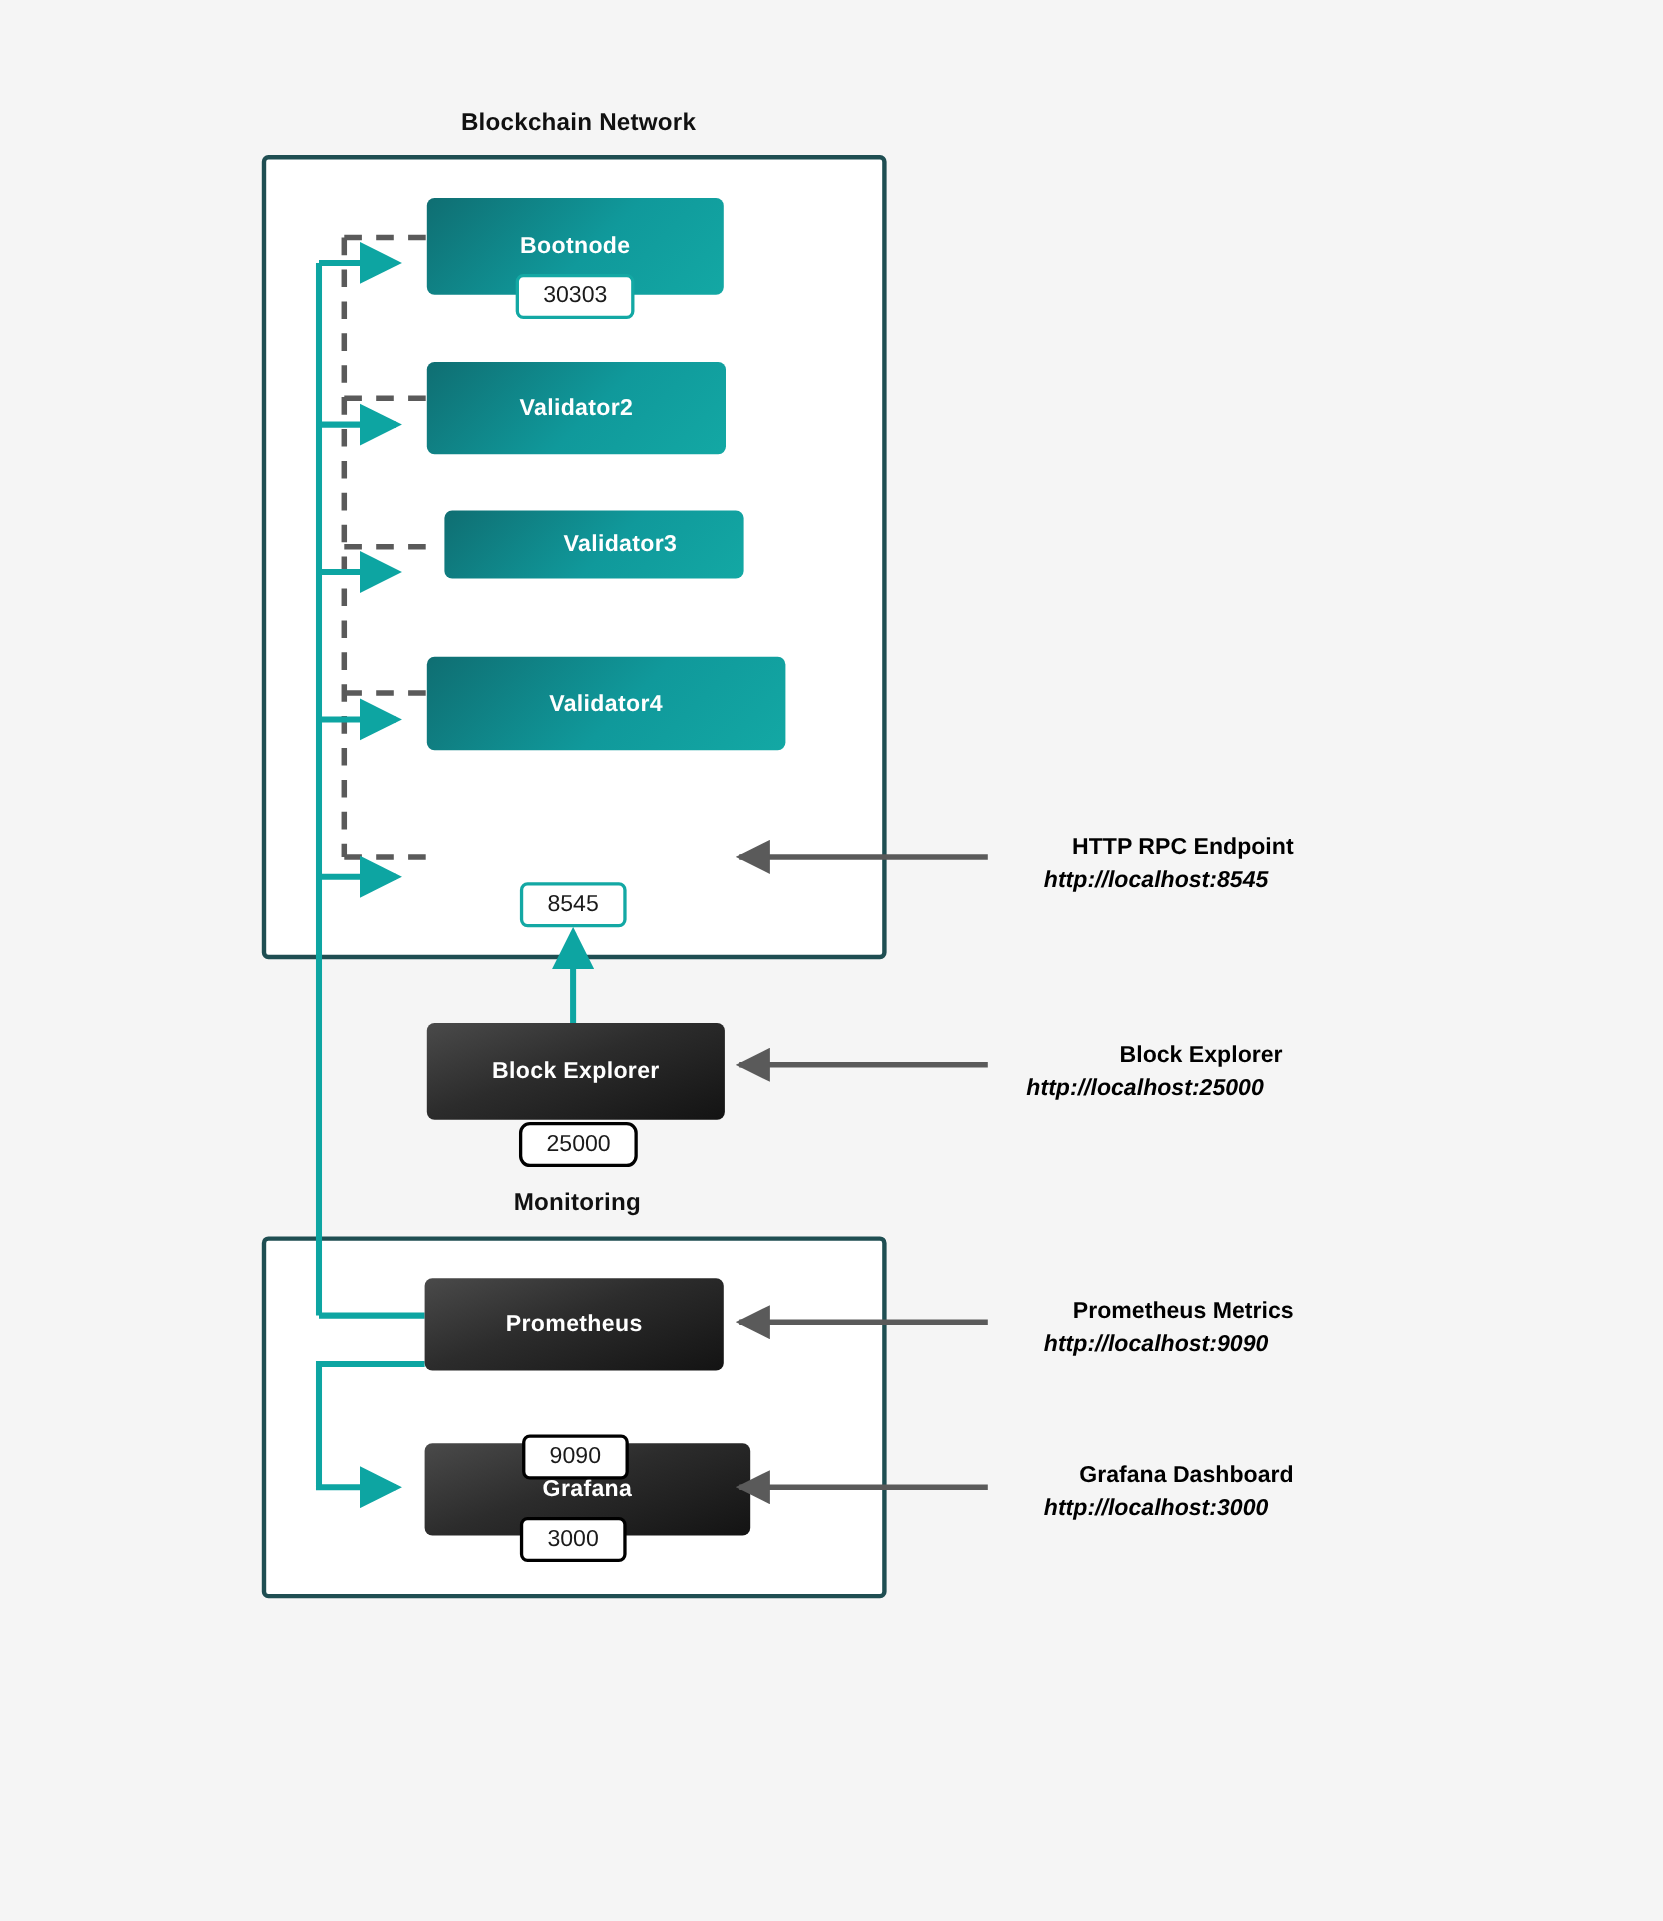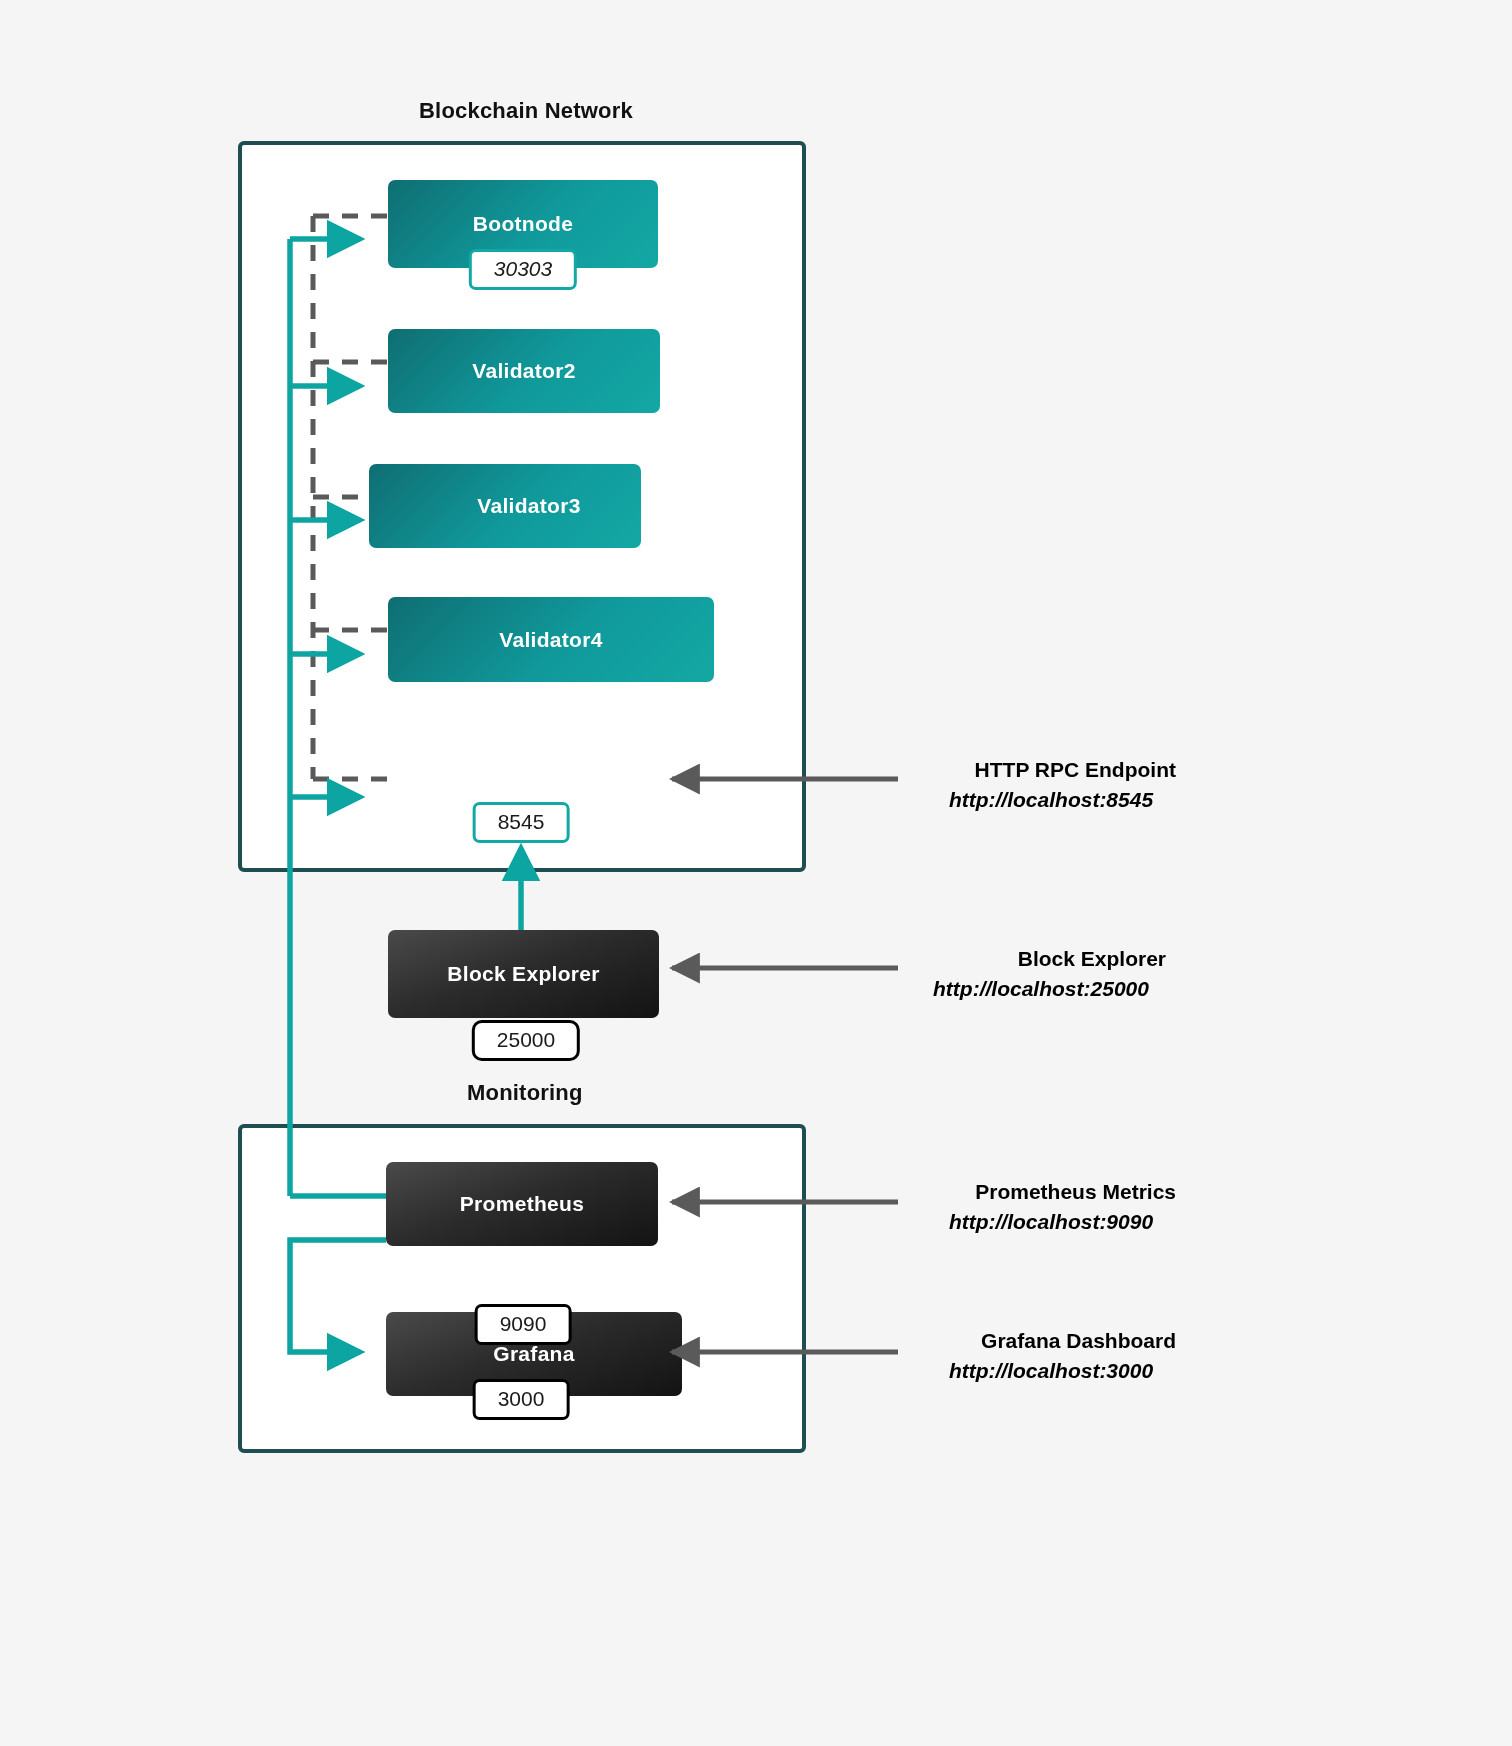--- a/index.html
+++ b/index.html
@@ -148,27 +148,27 @@
     </g>
 
     <g stroke="#0da5a2" stroke-width="5.5" fill="none" stroke-linecap="butt">
       <path d="M 521 930 L 521 848" marker-end="url(#tealArrow)"></path>
     </g>
   </svg>
 
   <div class="node teal" style="left:388px;top:180px;width:270px;height:88px;">
     <span class="label">Bootnode</span>
   </div>
-  <div class="port teal-b" style="left:523px;top:249px;font-style:italic;">30303</div>
+  <div class="port teal-b" style="left:523px;top:249px;">30303</div>
 
   <div class="node teal" style="left:388px;top:329px;width:272px;height:84px;">
     <span class="label">Validator2</span>
   </div>
 
-  <div class="node teal" style="left:369px;top:464px;width:272px;height:84px;padding-left:48px;">
+  <div class="node teal" style="left:404px;top:464px;width:272px;height:62px;padding-left:48px;">
     <span class="label">Validator3</span>
   </div>
 
   <div class="node teal" style="left:388px;top:597px;width:326px;height:85px;">
     <span class="label">Validator4</span>
   </div>
 
   <div class="port teal-b" style="left:521px;top:802px;">8545</div>
 
   <div class="node dark" style="left:388px;top:930px;width:271px;height:88px;">

